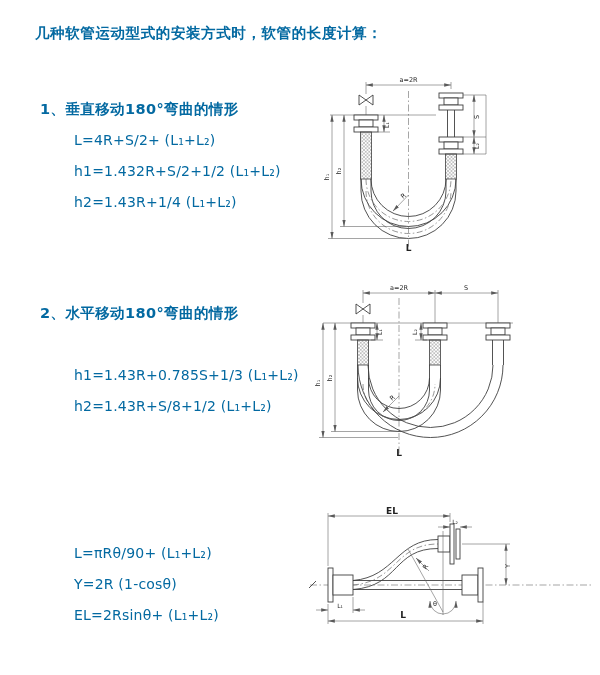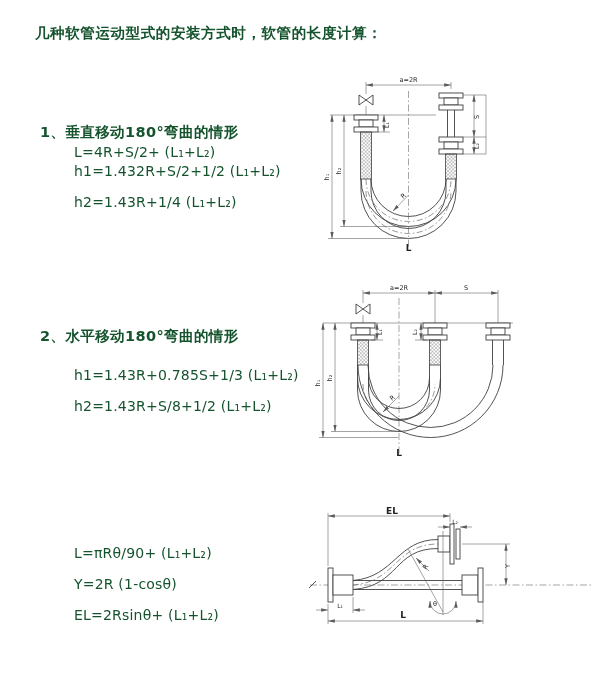--- a/index.html
+++ b/index.html
@@ -1,34 +1,34 @@
 <!DOCTYPE html>
 <html><head>
 <meta charset="utf-8">
 <style>
   * { margin:0; padding:0; box-sizing:border-box; }
   body { background:#ffffff; }
   .page {
     position:relative; width:600px; height:675px; background:#ffffff;
     font-family:"DejaVu Sans","Liberation Sans",sans-serif;
-    color:#14532d; overflow:hidden;
+    color:#0369a1; overflow:hidden;
   }
   .doc-title {
     position:absolute; left:35px; top:24px;
     font-size:14.5px; font-weight:600; letter-spacing:0.6px;
   }
   .sec-heading {
     position:absolute; left:40px;
-    font-size:14.5px; font-weight:600; letter-spacing:0.4px;margin-top:23px;
+    font-size:14.5px; font-weight:600; letter-spacing:0.4px;
   }
   .formula {
     position:absolute; left:74px;
     font-size:14px; letter-spacing:0.2px; font-weight:500;
   }
-  .h1a{top:100px;} .f11{top:132px;margin-top:12px;} .f12{top:163px;} .f13{top:194px;}
+  .h1a{top:100px;} .f11{top:132px;} .f12{top:163px;} .f13{top:194px;}
   .h2a{top:304px;} .f21{top:336px;} .f22{top:367px;} .f23{top:398px;}
   .h3a{top:513px;} .f31{top:545px;} .f32{top:576px;} .f33{top:607px;}
   svg.diag { position:absolute; }
   #d1 { left:308px; top:73px; }
   #d2 { left:303px; top:278px; }
   #d3 { left:300px; top:503px; }
   .obj { stroke:#3f3f3f; stroke-width:0.9; fill:none; }
   .objf { stroke:#3f3f3f; stroke-width:0.9; fill:#ffffff; }
   .dim { stroke:#5a5a5a; stroke-width:0.55; fill:none; }
   .cl  { stroke:#6a6a6a; stroke-width:0.6; fill:none; stroke-dasharray:7 2.5 1.5 2.5; }

